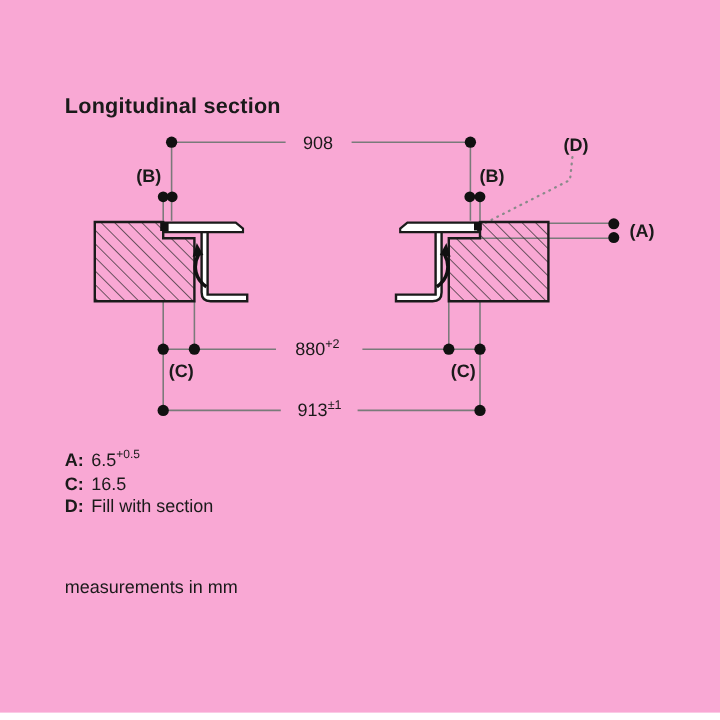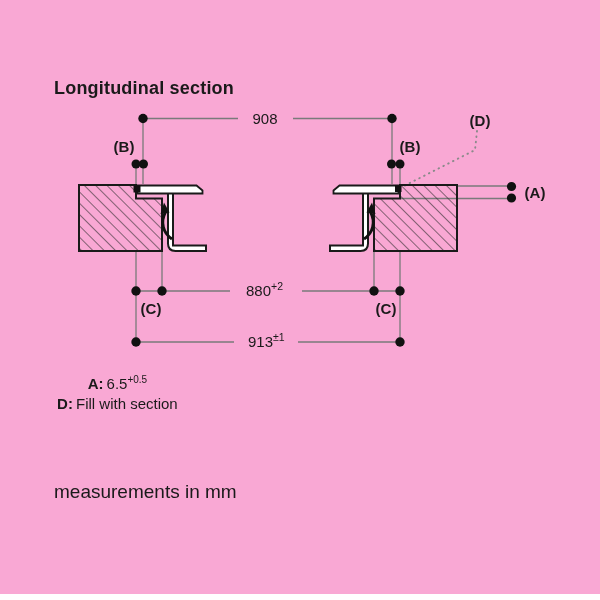--- a/index.html
+++ b/index.html
@@ -5,24 +5,24 @@
   html,body{margin:0;padding:0;background:#fff;}
   #stage{
     position:relative;width:600px;height:594px;background:#f9a8d4;
     font-family:"Liberation Sans", sans-serif;color:#1a1a1a;overflow:hidden;
   }
   #title{
     position:absolute;left:54px;top:78px;font-size:18px;font-weight:bold;
     letter-spacing:.2px;
   }
   #diagram-svg{position:absolute;left:0;top:0;}
-  #legend{position:absolute;left:54px;top:374px;font-size:15px;line-height:19.5px;text-align:center;}
+  #legend{position:absolute;left:54px;top:374px;font-size:15px;line-height:19.5px;}
   .legend-row .k{font-weight:bold;display:inline-block;width:22px;}
   .sup{font-size:10px;vertical-align:super;line-height:0;}
-  #footer{position:absolute;left:54px;top:481px;font-size:19px;}
+  #footer{position:absolute;left:54px;top:481px;font-size:15px;}
   svg text{font-family:"Liberation Sans", sans-serif;fill:#1a1a1a;}
   .callout{font-size:15px;font-weight:bold;}
   .dim-text{font-size:15px;}
   .svgsup{font-size:10.5px;}
 </style>
 </head>
 <body>
 
 <div id="stage">
 
@@ -101,18 +101,19 @@
     <text class="callout" x="124" y="152" text-anchor="middle">(B)</text>
     <text class="callout" x="410" y="152" text-anchor="middle">(B)</text>
     <text class="callout" x="151" y="314" text-anchor="middle">(C)</text>
     <text class="callout" x="386" y="314" text-anchor="middle">(C)</text>
     <text class="callout" x="480" y="126" text-anchor="middle">(D)</text>
     <text class="callout" x="535" y="197.5" text-anchor="middle">(A)</text>
   </svg>
 
   <div id="legend">
     <div class="legend-row"><span class="k">A:</span><span>6.5</span><sup class="sup">+0.5</sup></div>
+    <div class="legend-row"><span class="k">C:</span><span>16.5</span><sup class="sup"></sup></div>
     <div class="legend-row"><span class="k">D:</span><span>Fill with section</span><sup class="sup"></sup></div>
   </div>
 
   <div id="footer">measurements in mm</div>
 
 </div>
 
 </body></html>

